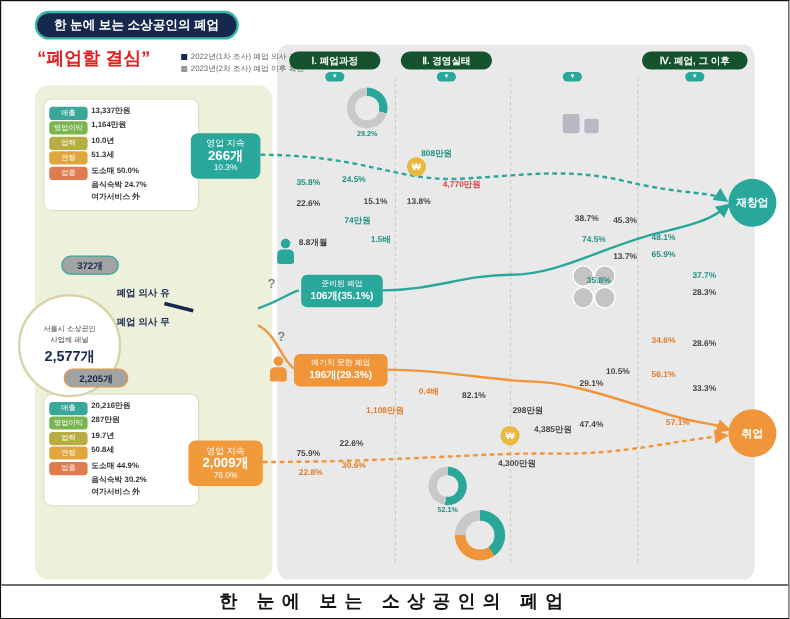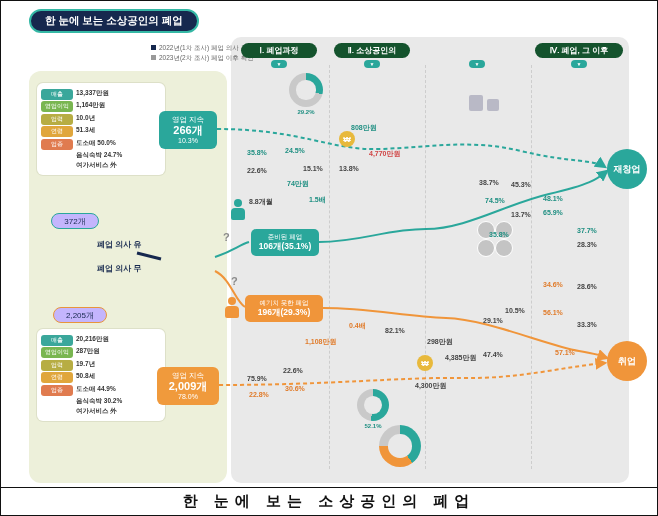--- a/index.html
+++ b/index.html
@@ -26,21 +26,21 @@
     font-size:5px;display:flex;align-items:center;justify-content:center;}
   
   .statbox{position:absolute;width:128px;background:#fff;border-radius:6px;padding:4px;box-sizing:border-box;
     box-shadow:0 0 0 1px #dde0c8;}
   .row{display:flex;align-items:flex-start;gap:3px;margin:1.5px 0;}
   .chip{flex:0 0 32px;text-align:center;border-radius:3px;color:#fff;font-size:6px;padding:1px 0;}
   .row.c-teal .chip{background:#3aa79b}.row.c-green .chip{background:#79b651}.row.c-olive .chip{background:#b7ad43}
   .row.c-gold .chip{background:#e0a63c}.row.c-coral .chip{background:#e07b4f}.row.c-blank .chip{visibility:hidden}
   .val{color:#333;font-weight:bold;font-size:6.5px;line-height:1.3;}
   
-  .pill{position:absolute;background:#c4b5fd;border-radius:8px;font-size:8px;font-weight:normal;color:#16284e;
+  .pill{position:absolute;background:#a3a3a3;border-radius:8px;font-size:8px;font-weight:bold;color:#16284e;
     display:flex;align-items:center;justify-content:center;}
   .pill.yes{left:50px;top:212px;width:46px;height:14px;border:1.5px solid #2aa79b;}
   .pill.no{left:52px;top:306px;width:52px;height:14px;border:1.5px solid #e8963c;z-index:3;}
   .intent{position:absolute;font-size:8px;font-weight:bold;color:#16284e;}
   .circle2577{position:absolute;left:14px;top:244px;width:82px;height:82px;border-radius:50%;background:#fff;
     border:2px solid #d8d3a8;display:flex;flex-direction:column;align-items:center;justify-content:center;z-index:2;}
   .circle2577 .l{font-size:6px;color:#444;}
   .circle2577 .n{font-size:12px;font-weight:bold;color:#16284e;margin-top:1px;}
   
   .fbox{position:absolute;border-radius:6px;color:#fff;display:flex;flex-direction:column;align-items:center;justify-content:center;line-height:1.2;}
@@ -104,33 +104,34 @@
       <path d="M118 386 L154 384" stroke="#f0953a" stroke-width="4" fill="none" marker-end="url(#ma-o)"></path>
       <path d="M216 128 C 300 128 330 150 380 148 S 470 138 520 150 S 592 158 604 166" stroke="#2aa79b" stroke-width="2" stroke-dasharray="4 3" fill="none" marker-end="url(#ma-t)"></path>
       <path d="M318 241 C 360 241 385 228 425 228 S 505 203 548 193 S 596 178 606 170" stroke="#2aa79b" stroke-width="2" fill="none" marker-end="url(#ma-t)"></path>
       <path d="M214 256 C 232 250 238 244 248 241" stroke="#2aa79b" stroke-width="2" fill="none"></path>
       <path d="M214 270 C 230 278 234 300 244 306" stroke="#f0953a" stroke-width="2" fill="none"></path>
       <path d="M322 307 C 370 307 405 316 445 317 S 545 344 578 350 S 600 355 606 357" stroke="#f0953a" stroke-width="2" fill="none" marker-end="url(#ma-o)"></path>
       <path d="M218 384 C 330 384 400 376 460 377 S 560 366 604 362" stroke="#f0953a" stroke-width="2" stroke-dasharray="4 3" fill="none" marker-end="url(#ma-o)"></path>
     </svg>
 
     <div class="hdr-badge">한 눈에 보는 소상공인의 폐업</div>
+    <div class="quote-title">“폐업할 결심”</div>
     <div class="legend">
       <div class="li">
           <span class="bullet"></span>
           <span>2022년(1차 조사) 폐업 의사 조사</span>
         </div>
       <div class="li">
           <span class="bullet"></span>
           <span>2023년(2차 조사) 폐업 이후 확인</span>
         </div>
     </div>
 
     <div class="colhdr" style="left:240px;width:76px">Ⅰ. 폐업과정</div>
-    <div class="colhdr" style="left:333px;width:76px">Ⅱ. 소상공인의</div>
+    <div class="colhdr" style="left:333px;width:76px">Ⅱ. 경영실태</div>
     <div class="colhdr" style="left:534px;width:88px">Ⅳ. 폐업, 그 이후</div>
     <div class="colbadge" style="left:270px">▼</div>
     <div class="colbadge" style="left:363px">▼</div>
     <div class="colbadge" style="left:468px">▼</div>
     <div class="colbadge" style="left:570px">▼</div>
 
     <div class="statbox" style="left:36px;top:82px">
 
     <div class="row c-teal">
           <span class="chip">매출</span>
@@ -157,20 +158,25 @@
           <span class="val">음식숙박 24.7%</span>
         </div>
         <div class="row c-blank">
           <span class="chip"></span>
           <span class="val">여가서비스 外</span>
         </div>
       </div>
 
     <div class="pill yes">372개</div>
     <div class="intent" style="left:96px;top:238px">폐업 의사 유</div>
+    <div class="circle2577">
+      <span class="l">서울시 소상공인</span>
+      <span class="l">사업체 패널</span>
+      <span class="n">2,577개</span>
+    </div>
     <div class="intent" style="left:96px;top:262px">폐업 의사 무</div>
     <div class="pill no">2,205개</div>
 
     <div class="statbox" style="left:36px;top:328px">
 
     <div class="row c-teal">
           <span class="chip">매출</span>
           <span class="val">20,216만원</span>
         </div>
         <div class="row c-green">

